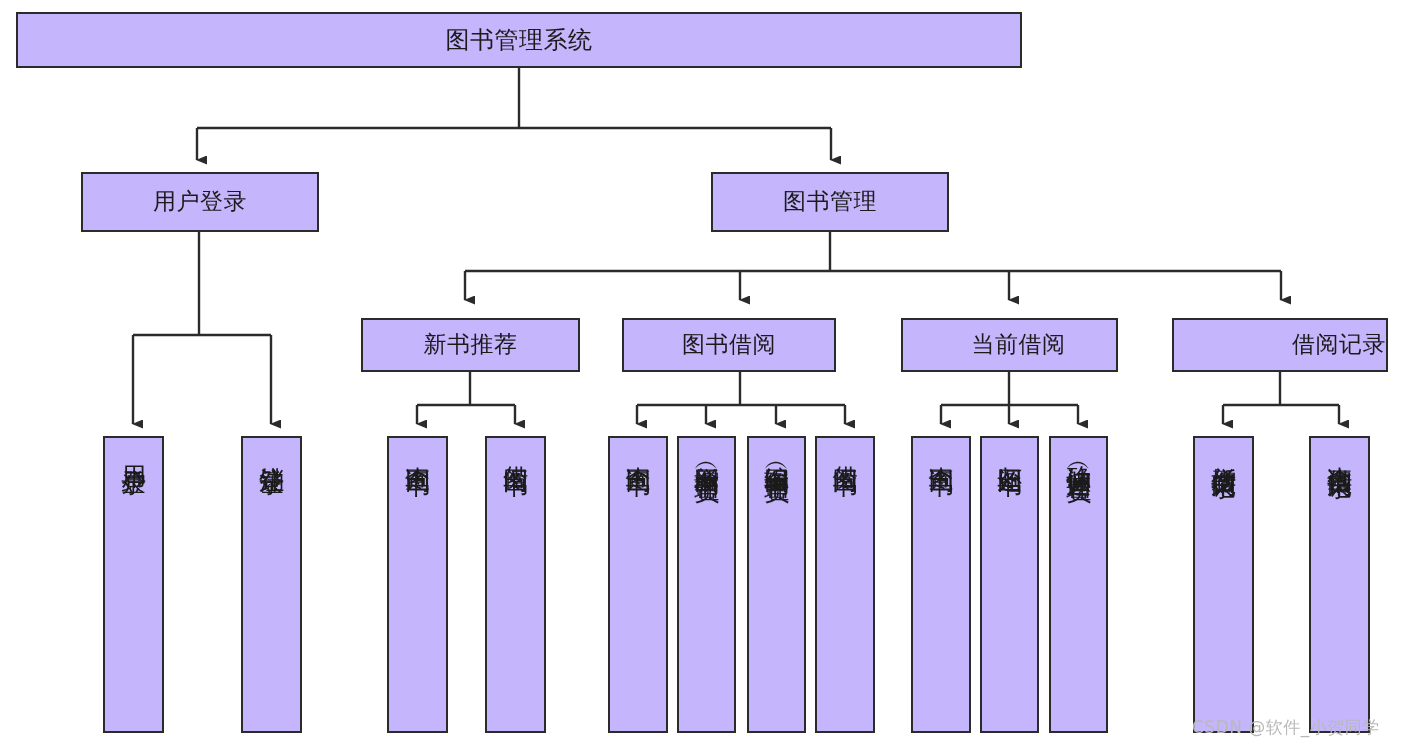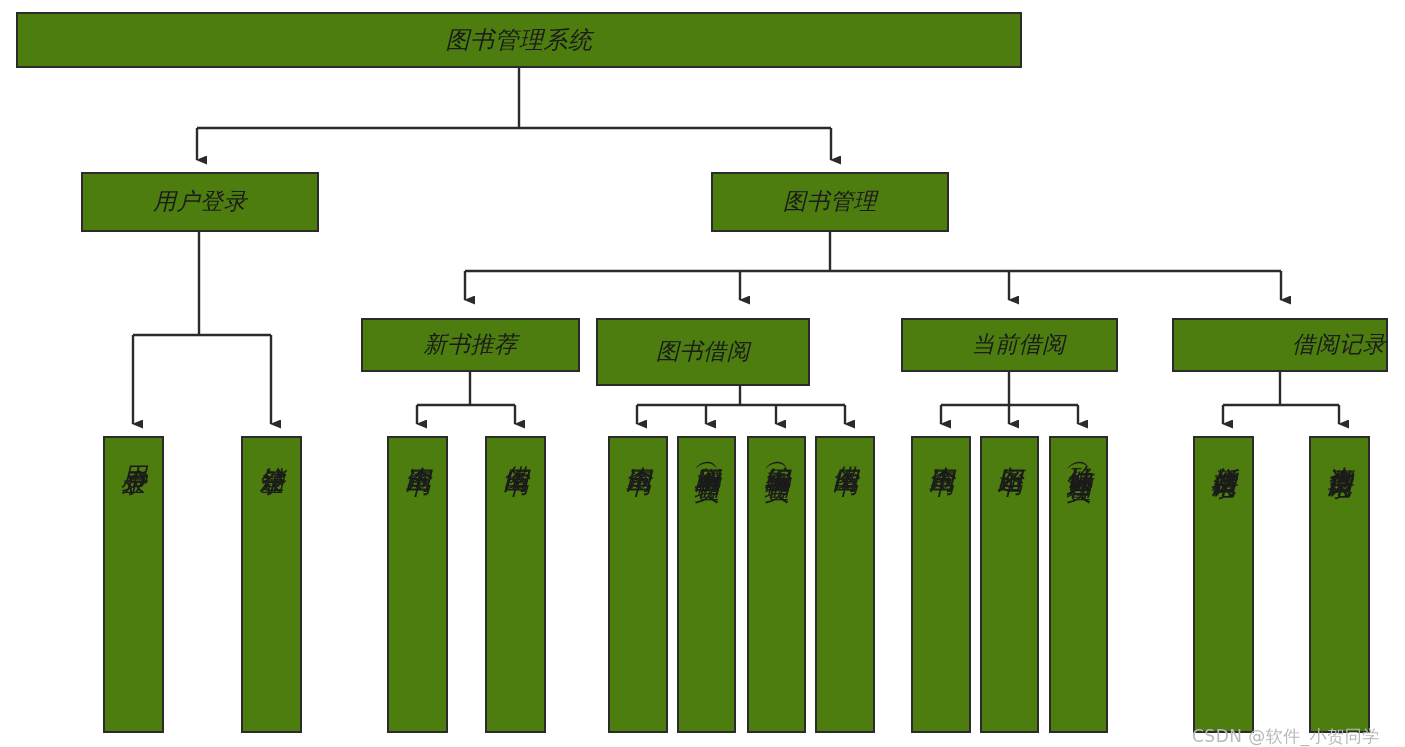--- a/index.html
+++ b/index.html
@@ -22,28 +22,27 @@
     position: absolute;
     left: 0;
     top: 0;
     width: 1405px;
     height: 747px;
     pointer-events: none;
   }
   .node {
     position: absolute;
     box-sizing: border-box;
-    background: #4d7c0f;
+    background: #c4b5fd;
     border: 2.5px solid #2b2b2b;
     display: flex;
     align-items: center;
     justify-content: center;
     color: #1b1b1b;
     font-weight: 400;
-    font-style: italic;
   }
   .node .label {
     display: block;
     text-align: center;
     line-height: 1.18;
     letter-spacing: 0.5px;
   }
   .node.horizontal .label {
     writing-mode: horizontal-tb;
     font-size: 23px;
@@ -133,21 +132,21 @@
   <div class="node horizontal" style="left:81px; top:172px; width:238px; height:60px;">
     <span class="label">用户登录</span>
   </div>
   <div class="node horizontal" style="left:361px; top:318px; width:219px; height:54px;">
     <span class="label">新书推荐</span>
   </div>
 
   <div class="node horizontal" style="left:711px; top:172px; width:238px; height:60px;">
     <span class="label">图书管理</span>
   </div>
-  <div class="node horizontal" style="left:596px; top:318px; width:214px; height:68px;">
+  <div class="node horizontal" style="left:622px; top:318px; width:214px; height:54px;">
     <span class="label">图书借阅</span>
   </div>
   <div class="node horizontal" style="left:901px; top:318px; width:217px; height:54px;padding-left:18px;">
     <span class="label">当前借阅</span>
   </div>
   <div class="node horizontal" style="left:1172px; top:318px; width:216px; height:54px;justify-content:flex-end;">
     <span class="label">借阅记录</span>
   </div>
 
   <div class="node vertical" style="left:103px; top:436px; width:61px; height:297px;">
@@ -187,15 +186,15 @@
     <span class="label">确认归还（管理员）</span>
   </div>
 
   <div class="node vertical" style="left:1193px; top:436px; width:61px; height:297px;">
     <span class="label">新增借阅记录</span>
   </div>
   <div class="node vertical" style="left:1309px; top:436px; width:61px; height:297px;">
     <span class="label">查询借阅记录</span>
   </div>
 
-  <div class="watermark" style="left:1192px; top:716px;margin-top:9px;">CSDN @软件_小贺同学</div>
+  <div class="watermark" style="left:1192px; top:716px;">CSDN @软件_小贺同学</div>
 
 </div>
 
 </body></html>

